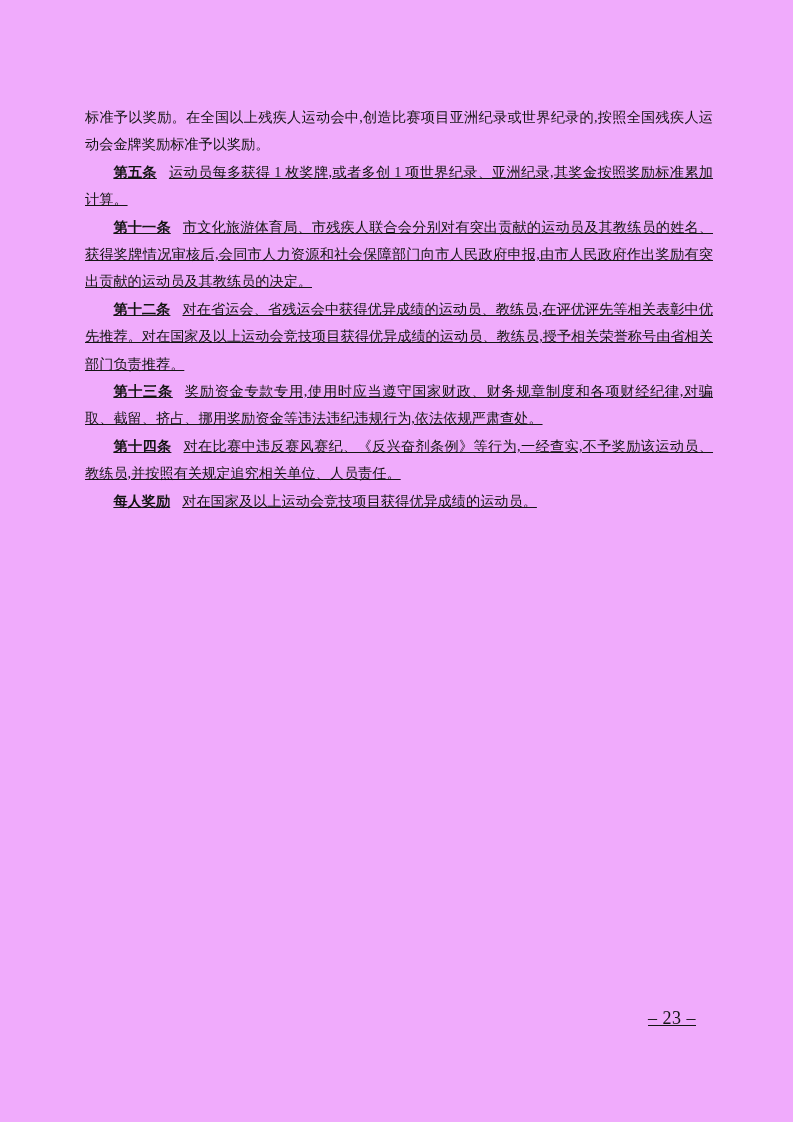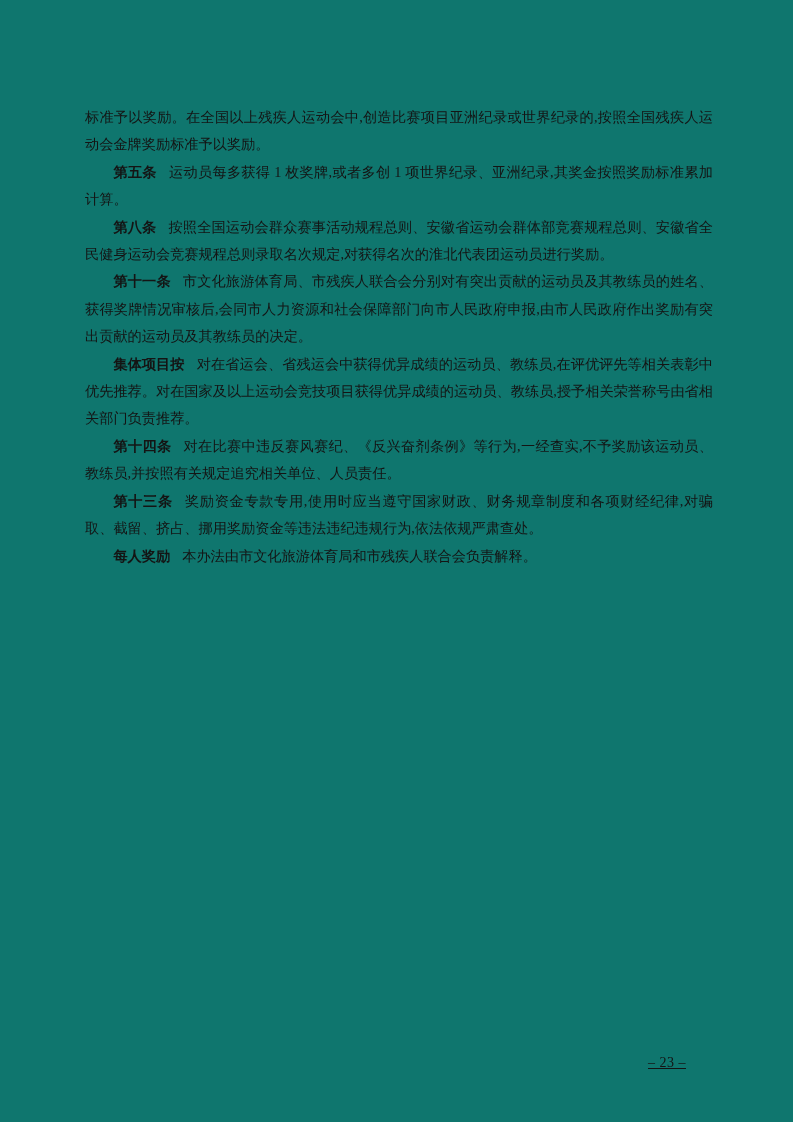--- a/index.html
+++ b/index.html
@@ -4,64 +4,64 @@
 <style>
   html, body {
     margin: 0;
     padding: 0;
     background: #ffffff;
   }
   .page {
     position: relative;
     width: 793px;
     height: 1122px;
-    background: #0f766e;
+    background: #f0abfc;
     overflow: hidden;
     font-family: "Liberation Serif", "DejaVu Serif", serif;
     color: #141414;
   }
   .content {
     position: absolute;
     left: 85px;
     top: 104px;
     width: 628px;
     font-size: 14.2px;
     line-height: 27.4px;
     text-align: justify;
   }
   p.para {
     margin: 0;
     padding: 0;
   }
   p.para.indent {
     text-indent: 2em;
+    text-decoration: underline;
   }
   .label {
     font-weight: 700;
     margin-right: 0.85em;
   }
   .page-number {
     position: absolute;
     left: 648px;
-    top: 1055px;
-    font-size: 14px;
+    top: 1008px;
+    font-size: 18px;
     letter-spacing: 0.5px;
     color: #141414;
     white-space: pre;
     text-decoration: underline;
   }
 </style>
 </head>
 <body>
 
 <div class="page">
   <div class="content">
       <p class="para"><span class="text">标准予以奖励。在全国以上残疾人运动会中,创造比赛项目亚洲纪录或世界纪录的,按照全国残疾人运动会金牌奖励标准予以奖励。</span></p>
       <p class="para indent"><span class="label">第五条</span><span class="text">运动员每多获得 1 枚奖牌,或者多创 1 项世界纪录、亚洲纪录,其奖金按照奖励标准累加计算。</span></p>
-      <p class="para indent"><span class="label">第八条</span><span class="text">按照全国运动会群众赛事活动规程总则、安徽省运动会群体部竞赛规程总则、安徽省全民健身运动会竞赛规程总则录取名次规定,对获得名次的淮北代表团运动员进行奖励。</span></p>
       <p class="para indent"><span class="label">第十一条</span><span class="text">市文化旅游体育局、市残疾人联合会分别对有突出贡献的运动员及其教练员的姓名、获得奖牌情况审核后,会同市人力资源和社会保障部门向市人民政府申报,由市人民政府作出奖励有突出贡献的运动员及其教练员的决定。</span></p>
-      <p class="para indent"><span class="label">集体项目按</span><span class="text">对在省运会、省残运会中获得优异成绩的运动员、教练员,在评优评先等相关表彰中优先推荐。对在国家及以上运动会竞技项目获得优异成绩的运动员、教练员,授予相关荣誉称号由省相关部门负责推荐。</span></p>
+      <p class="para indent"><span class="label">第十二条</span><span class="text">对在省运会、省残运会中获得优异成绩的运动员、教练员,在评优评先等相关表彰中优先推荐。对在国家及以上运动会竞技项目获得优异成绩的运动员、教练员,授予相关荣誉称号由省相关部门负责推荐。</span></p>
+      <p class="para indent"><span class="label">第十三条</span><span class="text">奖励资金专款专用,使用时应当遵守国家财政、财务规章制度和各项财经纪律,对骗取、截留、挤占、挪用奖励资金等违法违纪违规行为,依法依规严肃查处。</span></p>
       <p class="para indent"><span class="label">第十四条</span><span class="text">对在比赛中违反赛风赛纪、《反兴奋剂条例》等行为,一经查实,不予奖励该运动员、教练员,并按照有关规定追究相关单位、人员责任。</span></p>
-      <p class="para indent"><span class="label">第十三条</span><span class="text">奖励资金专款专用,使用时应当遵守国家财政、财务规章制度和各项财经纪律,对骗取、截留、挤占、挪用奖励资金等违法违纪违规行为,依法依规严肃查处。</span></p>
-      <p class="para indent"><span class="label">每人奖励</span><span class="text">本办法由市文化旅游体育局和市残疾人联合会负责解释。</span></p>
+      <p class="para indent"><span class="label">每人奖励</span><span class="text">对在国家及以上运动会竞技项目获得优异成绩的运动员。</span></p>
     </div>
   <div class="page-number">– 23 –</div>
 </div>
 
 </body></html>

